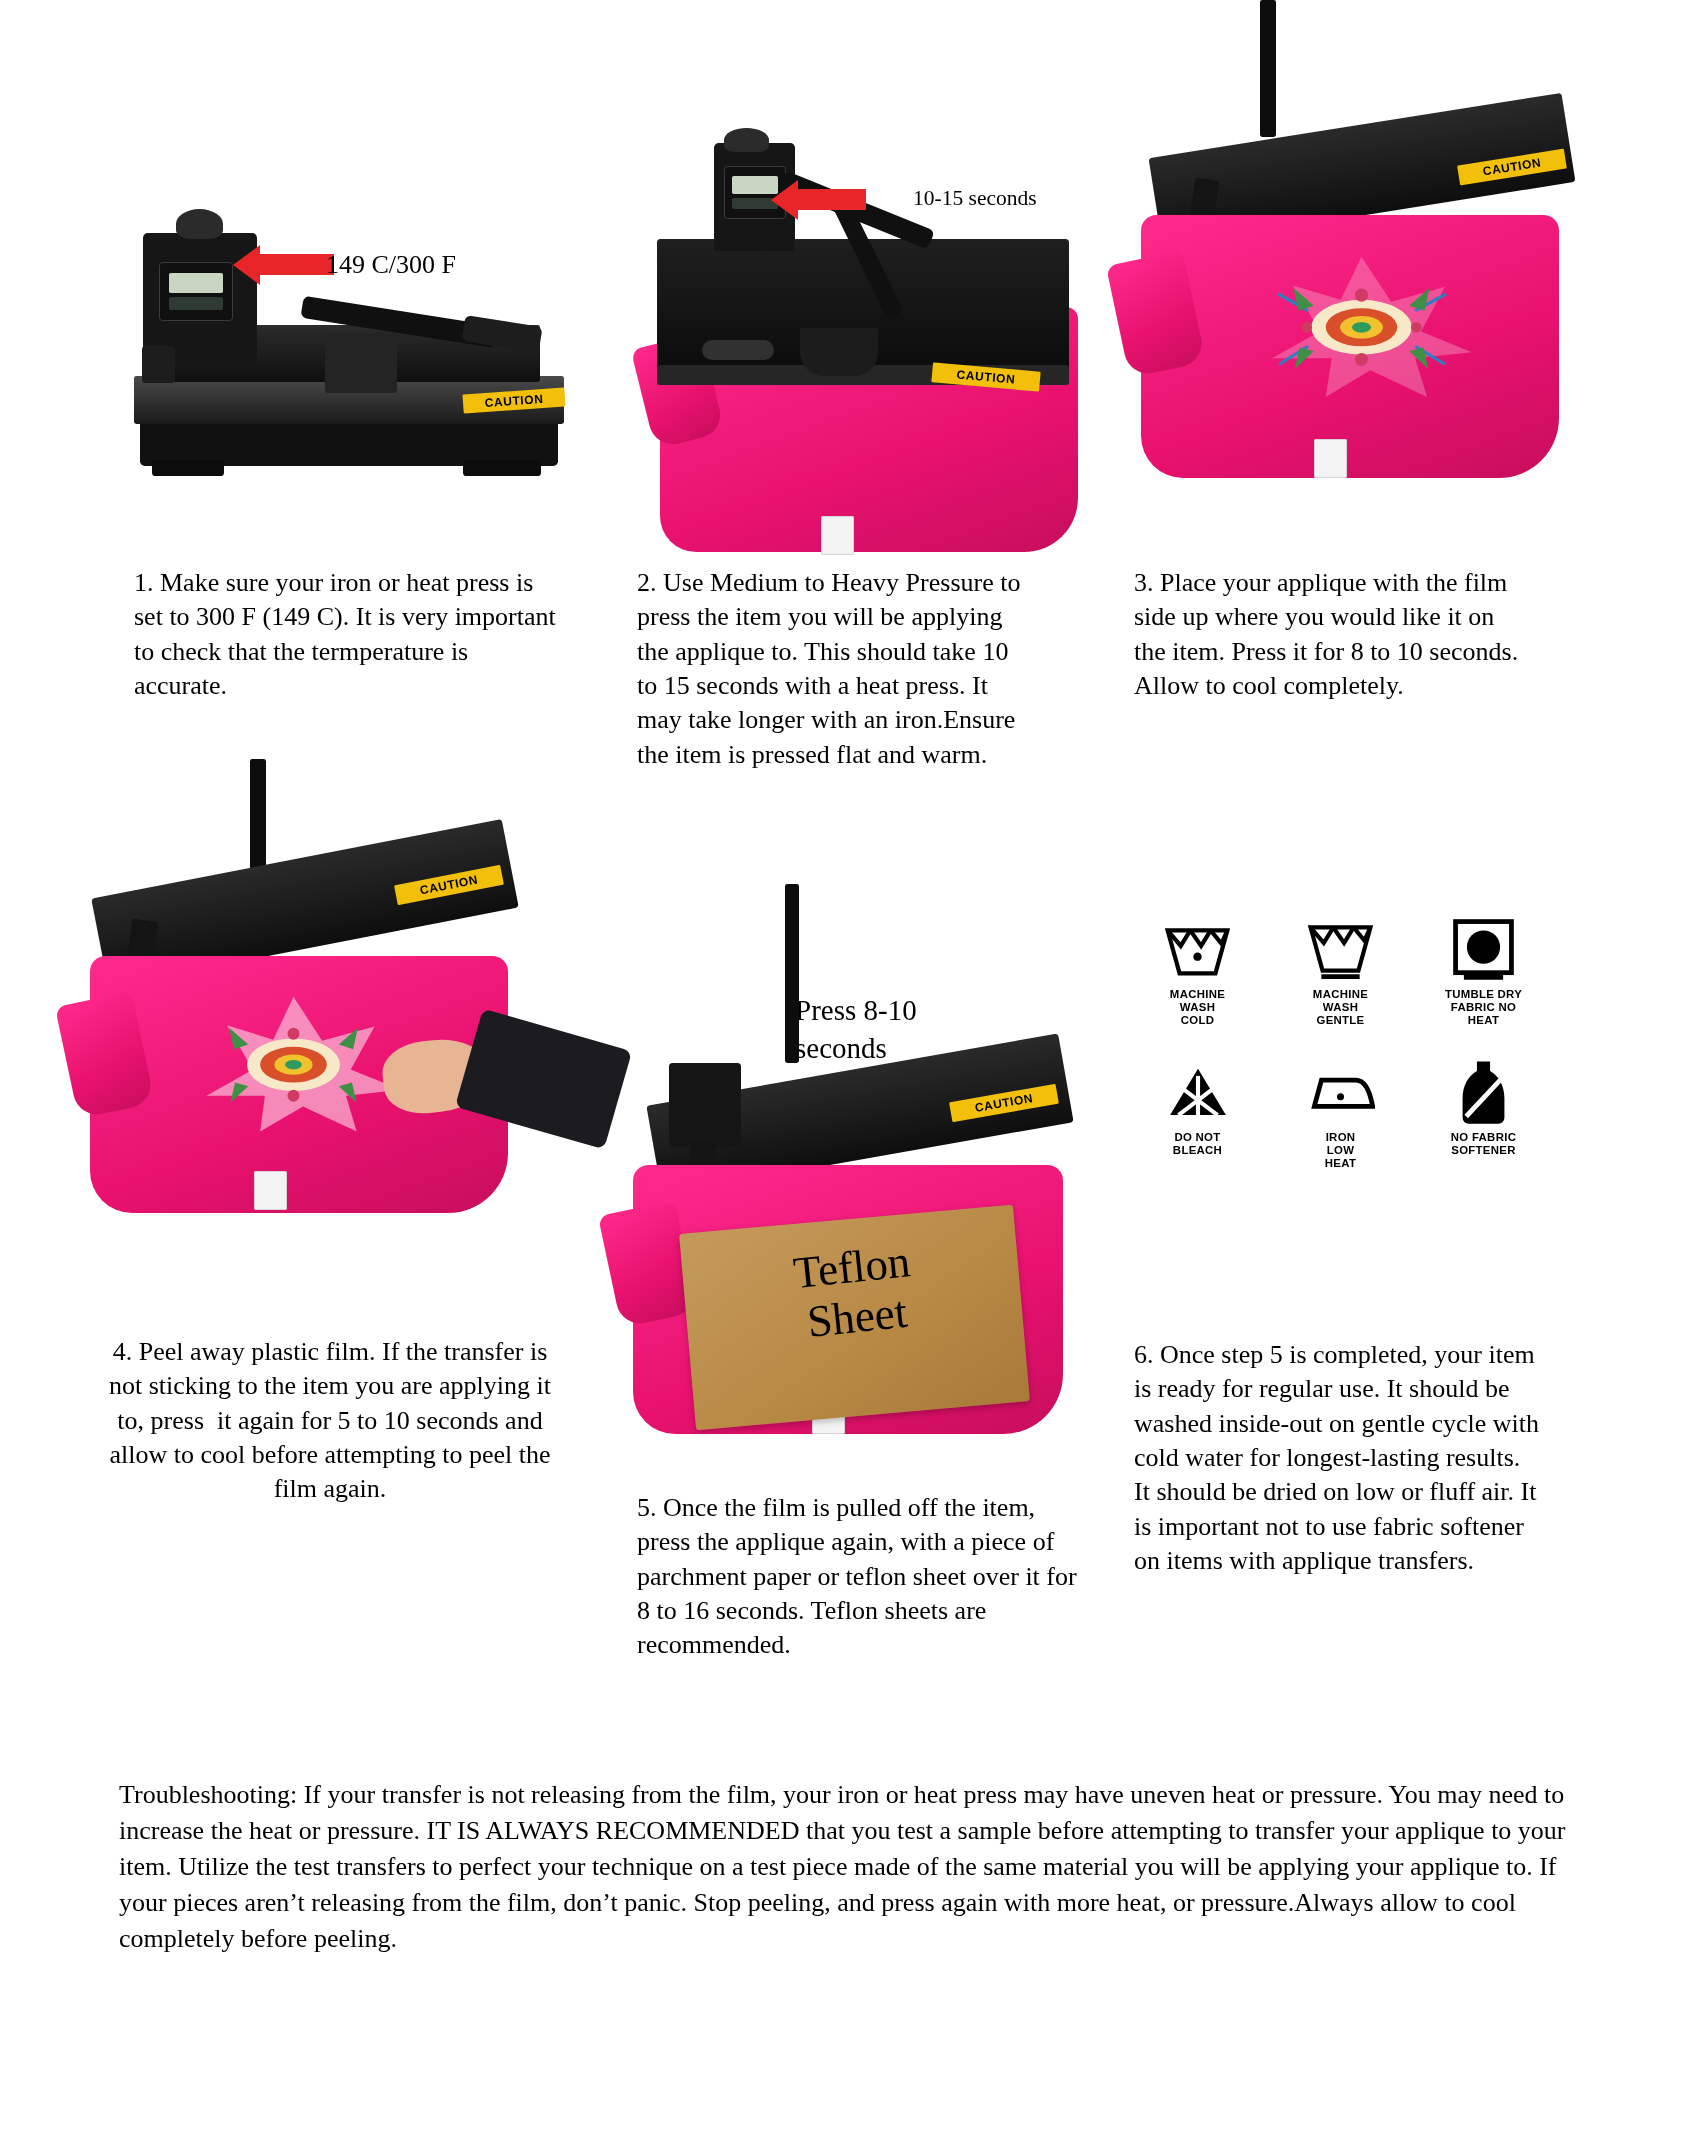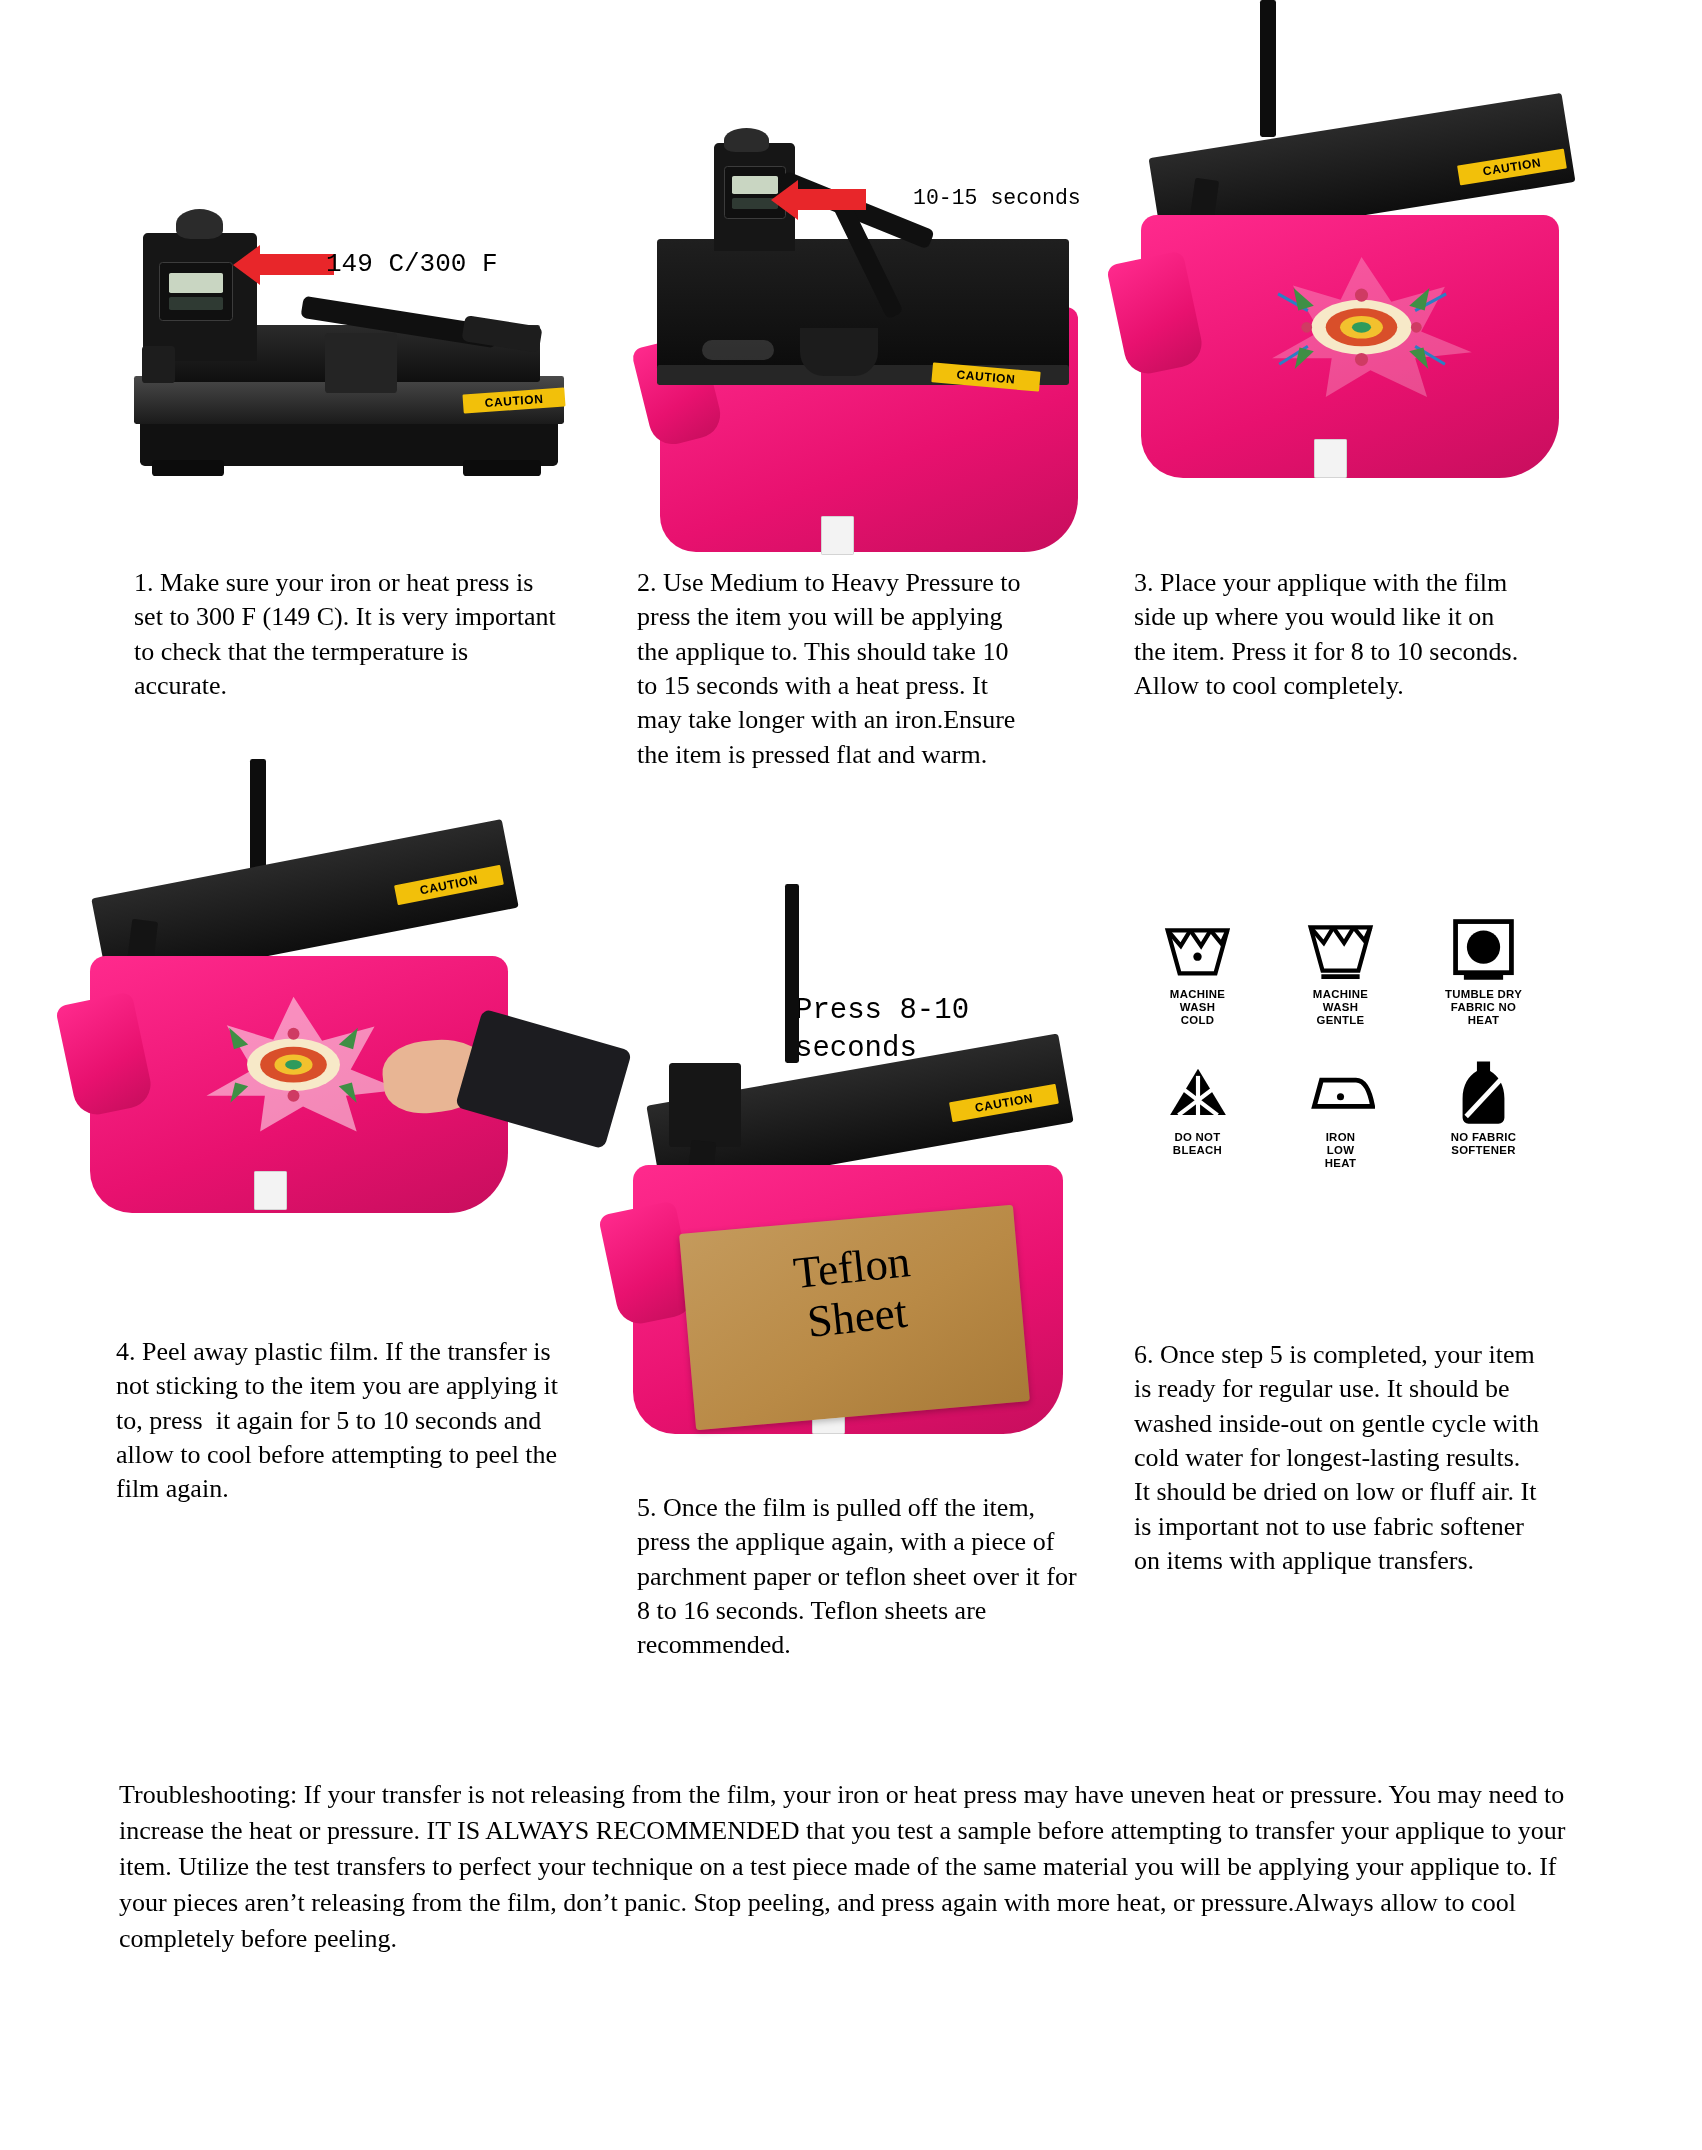--- a/index.html
+++ b/index.html
@@ -26,21 +26,21 @@
   .step-text {
     position: absolute;
     font-family: "Liberation Serif", serif;
     font-size: 26px;
     line-height: 1.32;
     color: #000;
     white-space: pre-wrap;
   }
   .callout {
     position: absolute;
-    font-family: Liberation Mono, monospace;
+    font-family: Liberation Serif, serif;
     font-size: 26px;
     line-height: 1.3;
     color: #000;
     white-space: pre-wrap;
   }
 
   
   .press {
     position: absolute;
   }
@@ -353,21 +353,21 @@
       <g fill="#cf3b63">
         <circle cx="200" cy="70" r="10"></circle>
         <circle cx="200" cy="174" r="10"></circle>
       </g>
     </svg>
 
     <div class="hand" style="left:275px; top:281px; width:108px; height:72px; transform:rotate(-6deg);"></div>
     <div class="sleeve" style="left:358px; top:269px; width:155px; height:102px; transform:rotate(16deg);"></div>
   </div>
 
-  <div class="step-text" style="left:116px; top:1335px; width:454px;">4. Peel away plastic film. If the transfer is not sticking to the item you are applying it to, press  it again for 5 to 10 seconds and allow to cool before attempting to peel the film again.</div>
+  <div class="step-text" style="left:103px; top:1335px; width:454px;text-align:center;">4. Peel away plastic film. If the transfer is not sticking to the item you are applying it to, press  it again for 5 to 10 seconds and allow to cool before attempting to peel the film again.</div>
 
   <div class="callout" style="left:795px; top:956px; width:239px; font-size:29px;margin-top:36px;">Press 8-10
 seconds</div>
 
   <div class="press" style="left:615px; top:884px; width:496px; height:568px;">
     <div class="arm" style="left:170px; top:0px; width:14.3px; height:179px; background:#0d0d0d;"></div>
     <div class="platen" style="left:36px; top:185px; width:418px; height:90px; background:linear-gradient(180deg,#2a2a2a,#0e0e0e); transform:rotate(-10deg); border-radius:3.6px;"></div>
     <div class="caution" style="left:335px; top:209px; width:108px; height:20.3px; font-size:12px; transform:rotate(-10deg);">CAUTION</div>
     <div class="base" style="left:54px; top:179px; width:72px; height:84px; background:#161616;"></div>
     <div class="arm" style="left:72px; top:257px; width:25px; height:84px; background:#141414; transform:rotate(6deg);"></div>

